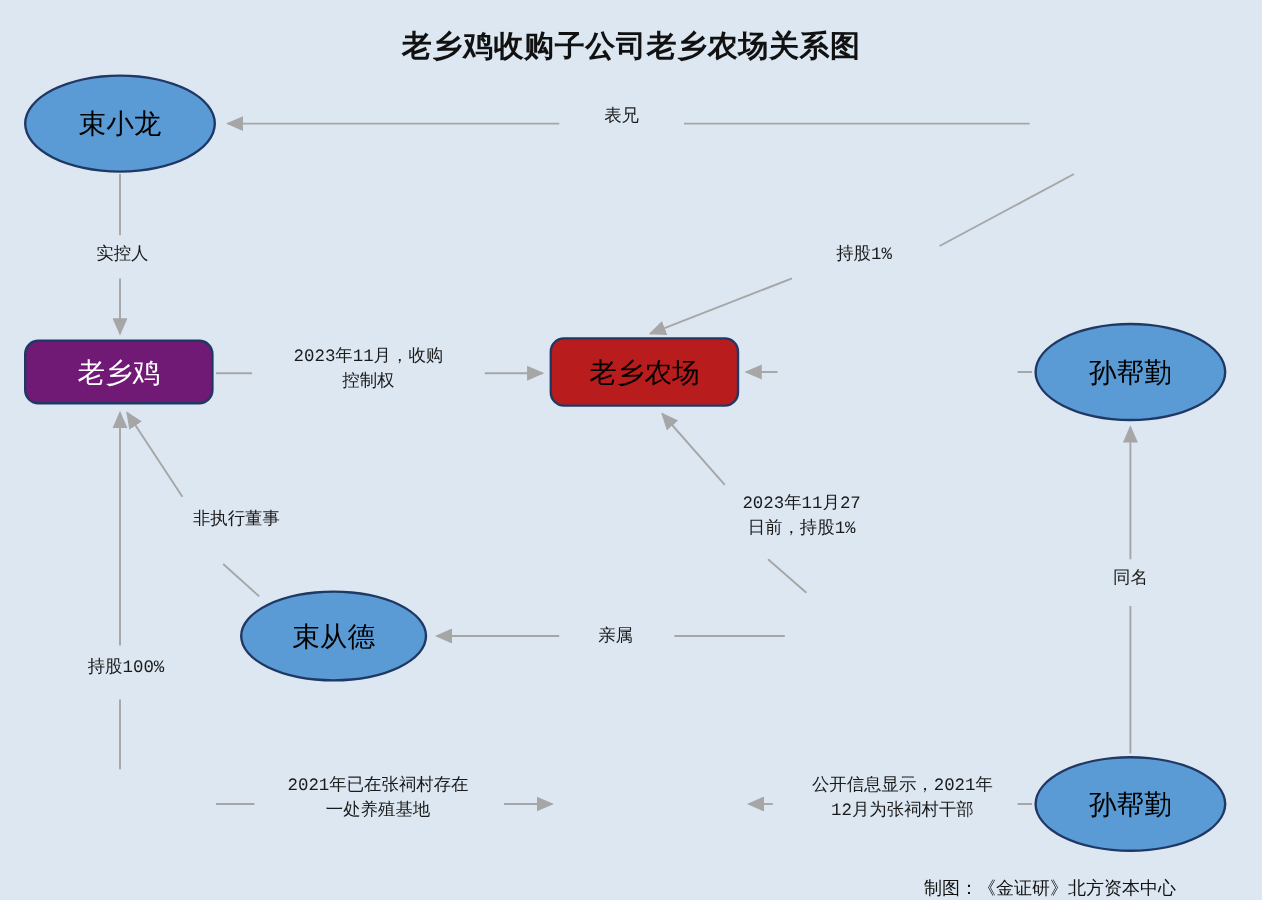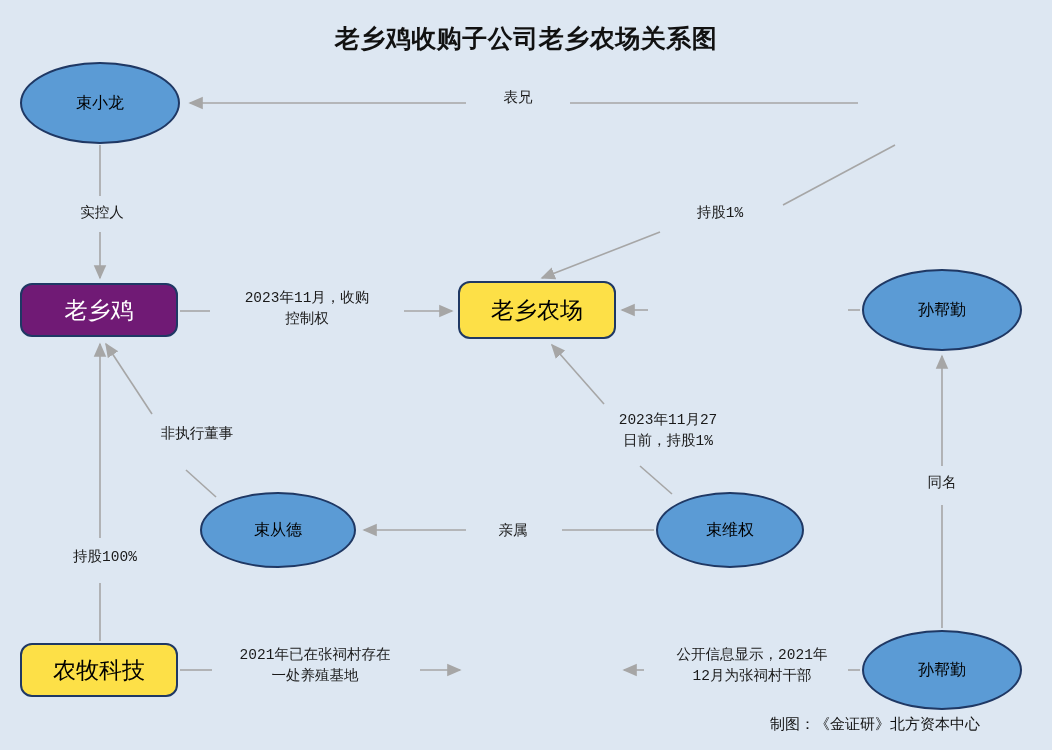--- a/index.html
+++ b/index.html
@@ -45,25 +45,25 @@
     justify-content: center;
     box-sizing: border-box;
     text-align: center;
     line-height: 1.15;
   }
   .ellipse {
     border-radius: 50%;
     background: #5b9bd5;
     border: 2px solid #1f3864;
     color: #000000;
-    font-size: 16px;
+    font-size: 23px;
   }
   .rect {
     border-radius: 12px;
-    background: #fde047;
+    background: #b91c1c;
     border: 2px solid #1f3864;
     color: #000000;
     font-size: 23px;
   }
   .rect-light {
     background: #701a75;
     color: #ffffff;
   }
   .edge-label {
     position: absolute;
@@ -72,20 +72,21 @@
     color: #1a1a1a;
     line-height: 1.45;
     white-space: pre-line;
     font-family: Liberation Mono, monospace;
   }
   .credit {
     position: absolute;
     font-size: 15px;
     color: #111111;
     white-space: nowrap;
+    margin-top: 16px;
   }
 </style>
 </head>
 <body>
 
 <div id="canvas">
 
   <div class="title">老乡鸡收购子公司老乡农场关系图</div>
 
   <svg id="edges" viewBox="0 0 1052 750" xmlns="http://www.w3.org/2000/svg">
@@ -170,31 +171,25 @@
   </div>
 
   <div class="node ellipse" style="left:862px; top:269px; width:160px; height:82px;">
     <span>孙帮勤</span>
   </div>
 
   <div class="node ellipse" style="left:200px; top:492px; width:156px; height:76px;">
     <span>束从德</span>
   </div>
 
-  <div class="node ellipse" style="left:656px; top:492px; width:148px; height:76px;">
-    <span>束维权</span>
-  </div>
 
   <div class="node ellipse" style="left:862px; top:630px; width:160px; height:80px;">
     <span>孙帮勤</span>
   </div>
 
-  <div class="node rect" style="left:20px; top:643px; width:158px; height:54px;">
-    <span>农牧科技</span>
-  </div>
 
 
   <div class="edge-label" style="left:468px; top:88px; width:100px;">表兄</div>
 
   <div class="edge-label" style="left:660px; top:203px; width:120px;">持股1%</div>
 
   <div class="edge-label" style="left:42px; top:203px; width:120px;">实控人</div>
 
   <div class="edge-label" style="left:212px; top:288px; width:190px;">2023年11月，收购
 控制权</div>

